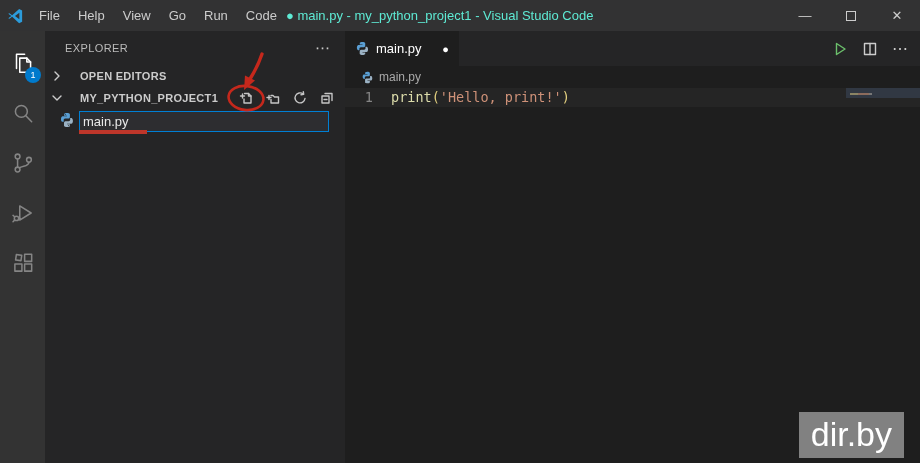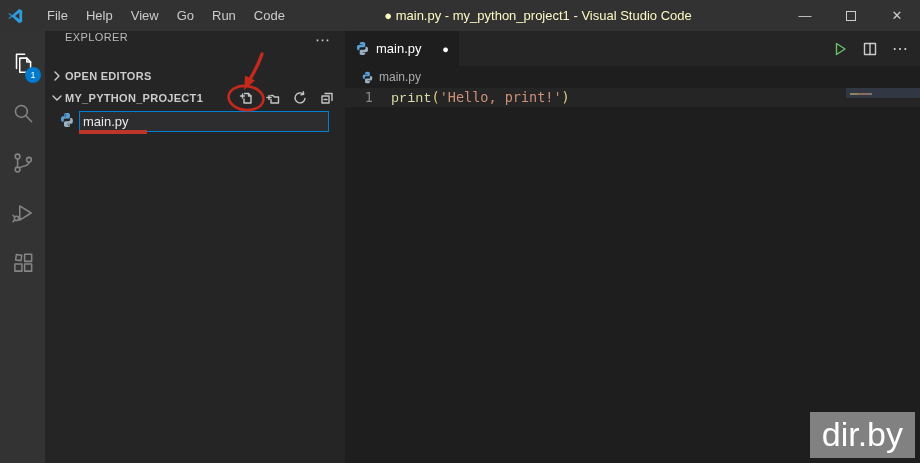--- a/index.html
+++ b/index.html
@@ -1,73 +1,73 @@
 <!DOCTYPE html>
 <html><head>
 <meta charset="utf-8">
 <style>
   * { margin:0; padding:0; box-sizing:border-box; }
   html,body { width:920px; height:463px; overflow:hidden; background:#1E1E1E;
               font-family:"Liberation Sans", sans-serif; }
   .app { position:relative; width:920px; height:463px; background:#1E1E1E; color:#CCCCCC; }
 
   
-  .titlebar { display:flex; align-items:center; height:31px; background:#323233; font-size:13px;gap:8px; }
+  .titlebar { display:flex; align-items:center; height:31px; background:#323233; font-size:13px; }
   .logo { width:30px; display:flex; justify-content:center; align-items:center; }
   .menus { display:flex; }
   .menu-item { padding:0 9px; line-height:31px; color:#CCCCCC; cursor:default; }
-  .win-title { flex:1; text-align:center; color:#fef9c3; white-space:nowrap; overflow:hidden; }
+  .win-title { flex:1; text-align:left; color:#5eead4; white-space:nowrap; overflow:hidden; }
   .win-controls { display:flex; }
   .win-btn { width:46px; height:31px; display:flex; align-items:center; justify-content:center; color:#CCCCCC; font-size:13px; }
   .maxi-box { width:10px; height:10px; border:1px solid #CCCCCC; }
 
   
   .workbench { display:flex; height:432px; }
 
   .activitybar { width:45px; background:#333333; display:flex; flex-direction:column; align-items:center; padding-top:7px; }
   .act-item { position:relative; width:45px; height:50px; display:flex; align-items:center; justify-content:center; color:#858585; }
   .act-item.active { color:#FFFFFF; }
   .act-item svg { width:26px; height:26px; }
   .badge { position:absolute; right:4px; bottom:5px; min-width:16px; height:16px; border-radius:8px;
            background:#007ACC; color:#fff; font-size:9px; display:flex; align-items:center; justify-content:center; }
 
   .sidebar { width:300px; background:#252526; font-size:13px; position:relative; }
-  .sb-header { height:34px; display:flex; align-items:flex-start; padding:0 14px 0 20px; }
+  .sb-header { height:34px; display:flex; align-items:center; padding:0 14px 0 20px; }
   .sb-title { font-size:11px; color:#BBBBBB; letter-spacing:.4px; flex:1; }
   .sb-more { color:#CCCCCC; font-size:15px; letter-spacing:1px; }
-  .sb-row { height:22px; display:flex; align-items:center; padding-left:4px; color:#CCCCCC; }
+  .sb-row { height:22px; display:flex; align-items:center; padding-left:4px; color:#CCCCCC;gap:15px; }
   .sb-row .chev { width:16px; height:16px; display:flex; align-items:center; justify-content:center; color:#CCCCCC; flex:0 0 16px; }
   .sb-section-label { font-weight:bold; font-size:11px; color:#CCCCCC; letter-spacing:.3px; }
   .sb-actions { margin-left:auto; display:flex; gap:11px; padding-right:10px; }
   .sb-actions svg { width:16px; height:16px; color:#C5C5C5; }
   .file-row { height:24px; display:flex; align-items:center; padding-left:14px; }
   .file-row .pyicon { flex:0 0 16px; margin-right:4px; }
   .rename-input { width:250px; height:21px; background:#2D2D30; border:1px solid #007FD4; color:#E8E8E8;
                   font-size:13px; font-family:"Liberation Sans", sans-serif; padding:0 3px; outline:none; }
 
   .editor { flex:1; background:#1E1E1E; position:relative; display:flex; flex-direction:column; }
   .tabbar { height:35px; background:#252526; display:flex; align-items:stretch; }
   .tab { width:114px; background:#1E1E1E; display:flex; align-items:center; padding:0 10px; gap:6px; color:#FFFFFF; font-size:13px; }
   .tab .dot { color:#FFFFFF; font-size:11px; margin-left:auto; }
   .tab-actions { margin-left:auto; display:flex; align-items:center; gap:14px; padding-right:12px; color:#CCCCCC; }
   .tab-actions svg { width:16px; height:16px; }
   .breadcrumbs { height:22px; display:flex; align-items:center; gap:5px; padding-left:16px; color:#A9A9A9; font-size:12px; }
   .code-area { flex:1; position:relative; font-family:"DejaVu Sans Mono", monospace; font-size:13.5px; }
   .code-line { display:flex; height:19px; line-height:19px; background:rgba(255,255,255,0.03); }
   .line-no { width:46px; text-align:right; padding-right:18px; color:#858585; }
-  .tok-fn { color:#DCDCAA;font-family:Liberation Mono, monospace; } .tok-punct { color:#E2CF7F; } .tok-str { color:#CE9178; }
+  .tok-fn { color:#DCDCAA; } .tok-punct { color:#E2CF7F; } .tok-str { color:#CE9178; }
   .minimap-line { position:absolute; top:5px; right:48px; width:22px; height:2px;
                   background:linear-gradient(90deg,#8a8464 0 35%,#8c6b5c 35% 85%,#777 85%); }
   .minimap-slider { position:absolute; top:0px; right:0; width:74px; height:10px; background:rgba(97,126,176,0.22); }
 
   
   .annotations { position:absolute; left:0; top:0; width:920px; height:463px; pointer-events:none; }
 
   
-  .watermark { position:absolute; right:5px; bottom:5px; background:rgba(138,138,138,0.92);
+  .watermark { position:absolute; right:16px; bottom:5px; background:rgba(138,138,138,0.92);
                color:#FFFFFF; font-size:34px; line-height:42px; padding:1px 12px 3px 12px; }
 
   svg.stroke { fill:none; stroke:currentColor; stroke-width:1.4; stroke-linecap:round; stroke-linejoin:round; }
 </style>
 </head>
 <body>
 
 <div class="app">
 
   <div class="titlebar">

